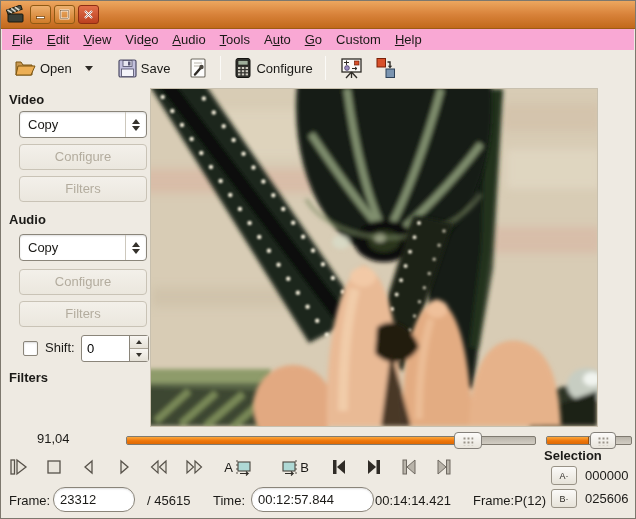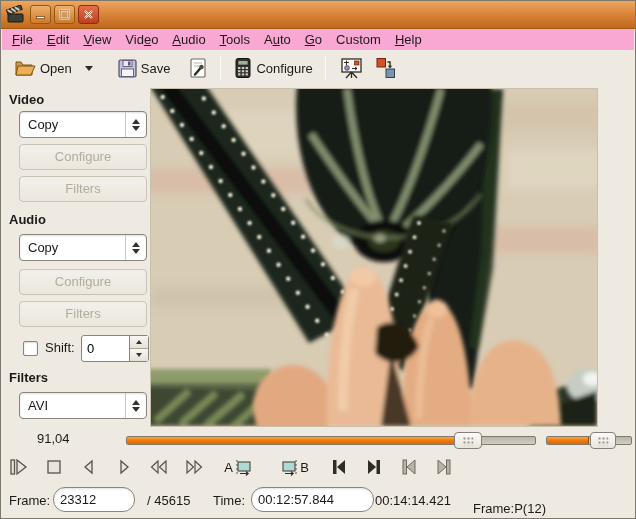--- a/index.html
+++ b/index.html
@@ -101,21 +101,21 @@
   .sel-btn { width:26px; height:19px; border:1px solid #989286; border-radius:3px;
     background:linear-gradient(#fbfaf8,#e7e3d9); font:9px "Liberation Sans",sans-serif; color:#2e2b26;
     display:flex; align-items:center; justify-content:center; }
   
   .statusbar { position:absolute; left:0; top:482px; width:636px; height:37px; }
   .statusbar .lbl { position:absolute; top:10px; }
   .field { position:absolute; top:4px; height:25px; border:1px solid #8a857a; border-radius:12px; padding-left:6px;
     font:13px "Liberation Sans",sans-serif; color:#1b1a17; background:#fff; box-shadow:inset 0 1px 2px rgba(0,0,0,.12); }
   #frame-label { left:8px; } #frame-input { left:52px; width:82px; }
   #frame-total { left:146px; } #time-label { left:212px; } #time-input { left:250px; width:123px; }
-  #duration { left:374px; } #frame-type { left:472px;margin-top:8px; }
+  #duration { left:374px; } #frame-type { left:472px; }
 </style>
 </head>
 <body>
 
 <div id="window">
 
   <div class="titlebar">
     <svg class="win-icon" viewBox="0 0 20 20">
       <rect x="2" y="9" width="15" height="8" rx="1" fill="#3a3f38" stroke="#16180f" stroke-width="1"></rect>
       <g transform="rotate(-20 3 9)">
@@ -255,27 +255,20 @@
               <span class="tri-up s"></span>
             </div>
           <div>
               <span class="tri-dn s"></span>
             </div>
         </div>
       </div>
     </div>
 
     <div class="sb-h" style="top:284px">Filters</div>
-    <div class="combo" style="top:306px">
-      <span class="val">AVI</span>
-      <span class="arrows">
-          <span class="tri-up"></span>
-          <span class="tri-dn"></span>
-        </span>
-    </div>
   </div>
 
   <div class="video">
     <svg width="446" height="337" viewBox="0 0 446 337">
       <defs>
         <filter id="b4" x="-30%" y="-30%" width="160%" height="160%">
             <feGaussianBlur stdDeviation="4"></feGaussianBlur>
           </filter>
         <filter id="b2" x="-30%" y="-30%" width="160%" height="160%">
             <feGaussianBlur stdDeviation="2"></feGaussianBlur>
@@ -464,20 +457,35 @@
     <div class="pbtn">
       <svg width="22" height="20" viewBox="0 0 22 20">
         <g fill="#B9B4AA" stroke="#6E6961" stroke-width="1">
             <polygon points="5,3 13,10 5,17"></polygon>
             <rect x="13.5" y="3" width="3.5" height="14"></rect>
           </g>
         </svg>
     </div>
   </div>
 
+  <div class="selection">
+    <div class="sel-h">Selection</div>
+    <div class="sel-row a">
+      <button class="sel-btn">
+        <span>A·</span>
+      </button>
+      <span class="sel-val">000000</span>
+    </div>
+    <div class="sel-row b">
+      <button class="sel-btn">
+        <span>B·</span>
+      </button>
+      <span class="sel-val">025606</span>
+    </div>
+  </div>
 
   <div class="statusbar">
     <span class="lbl" id="frame-label">Frame:</span>
     <input class="field" id="frame-input" value="23312" style="">
     <span class="lbl" id="frame-total">/ 45615</span>
     <span class="lbl" id="time-label">Time:</span>
     <input class="field" id="time-input" value="00:12:57.844" style="">
     <span class="lbl" id="duration">00:14:14.421</span>
     <span class="lbl" id="frame-type">Frame:P(12)</span>
   </div>

